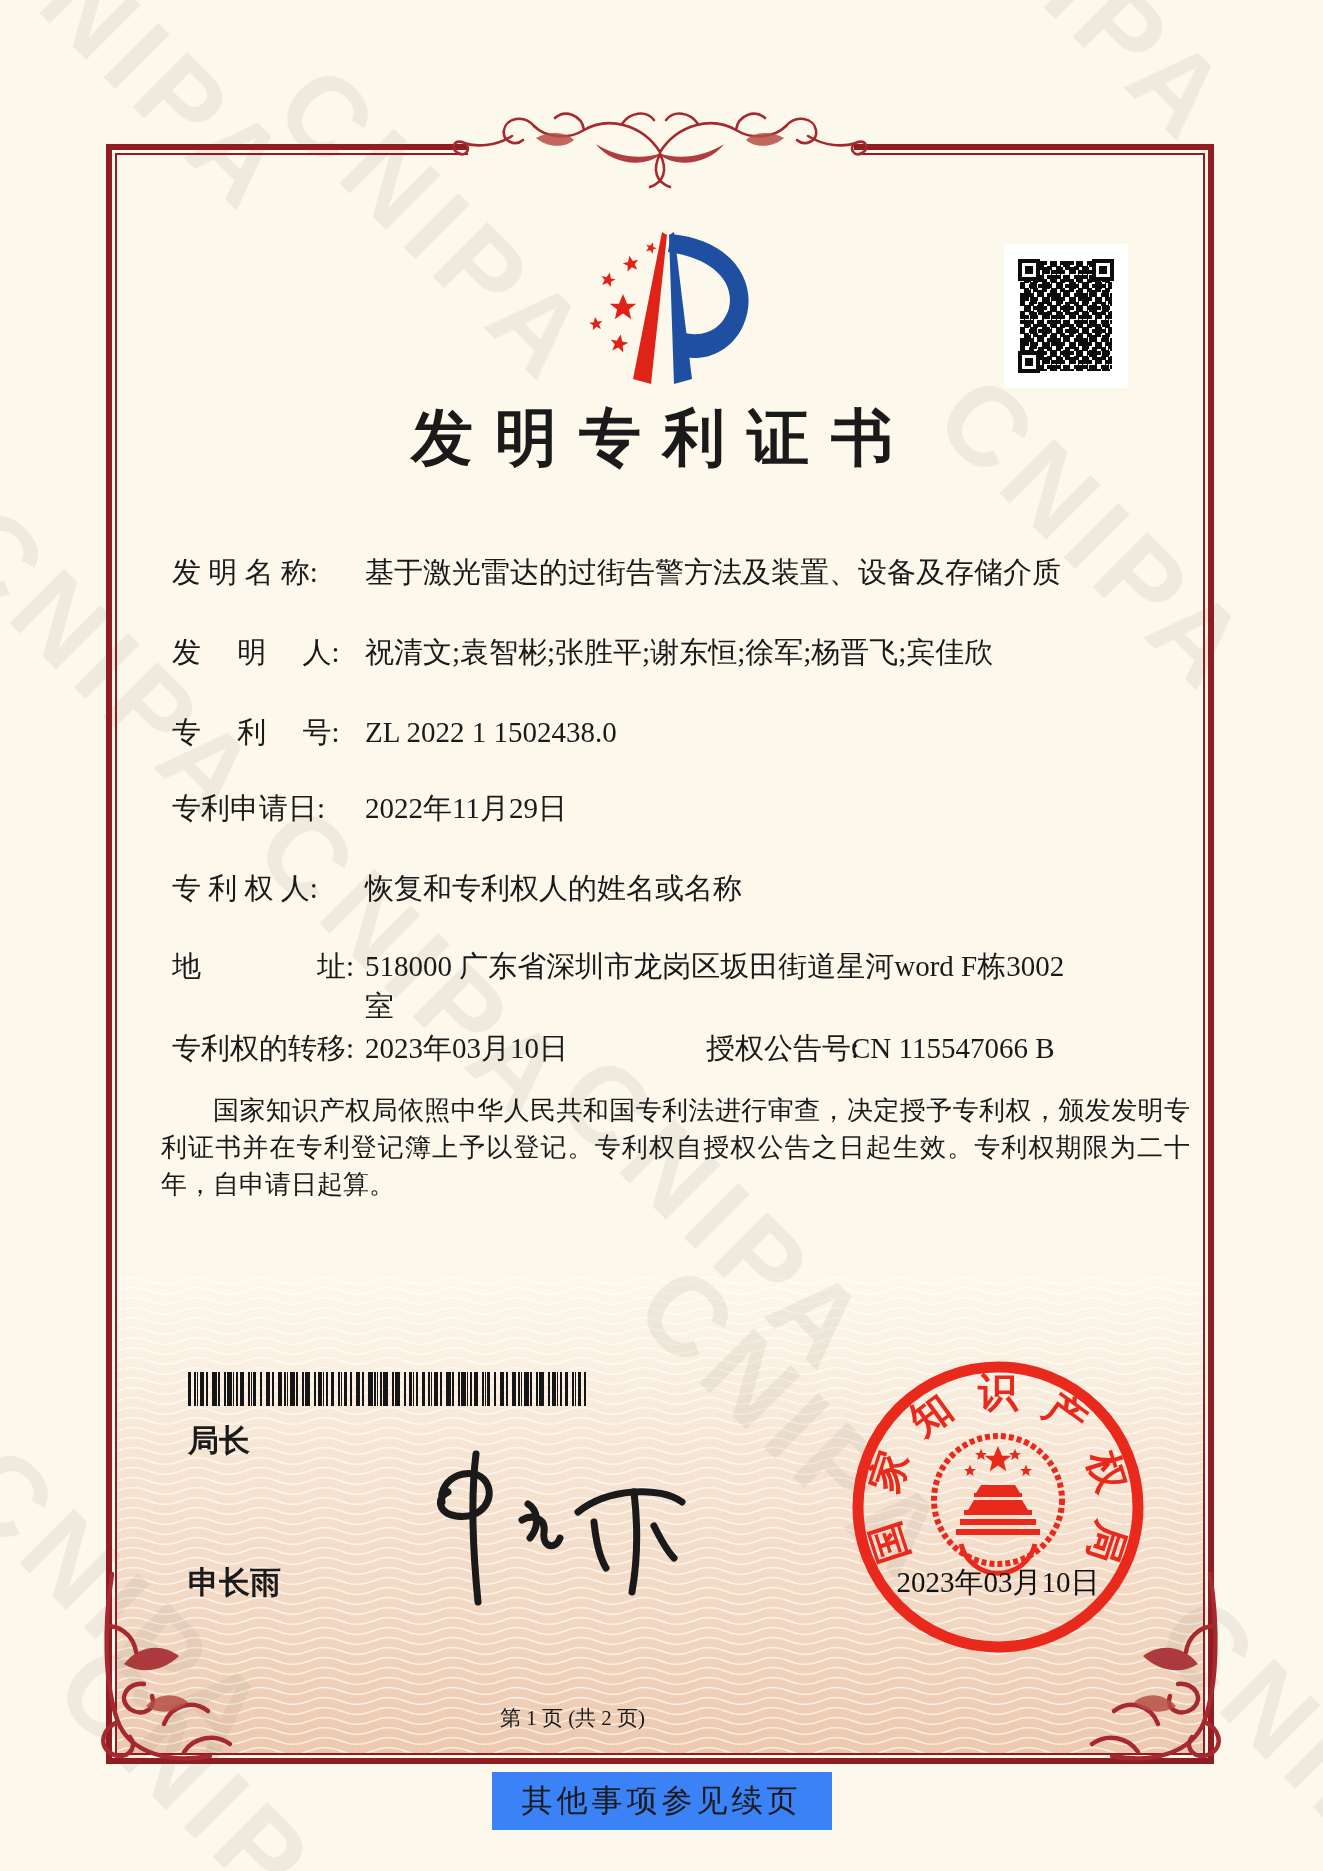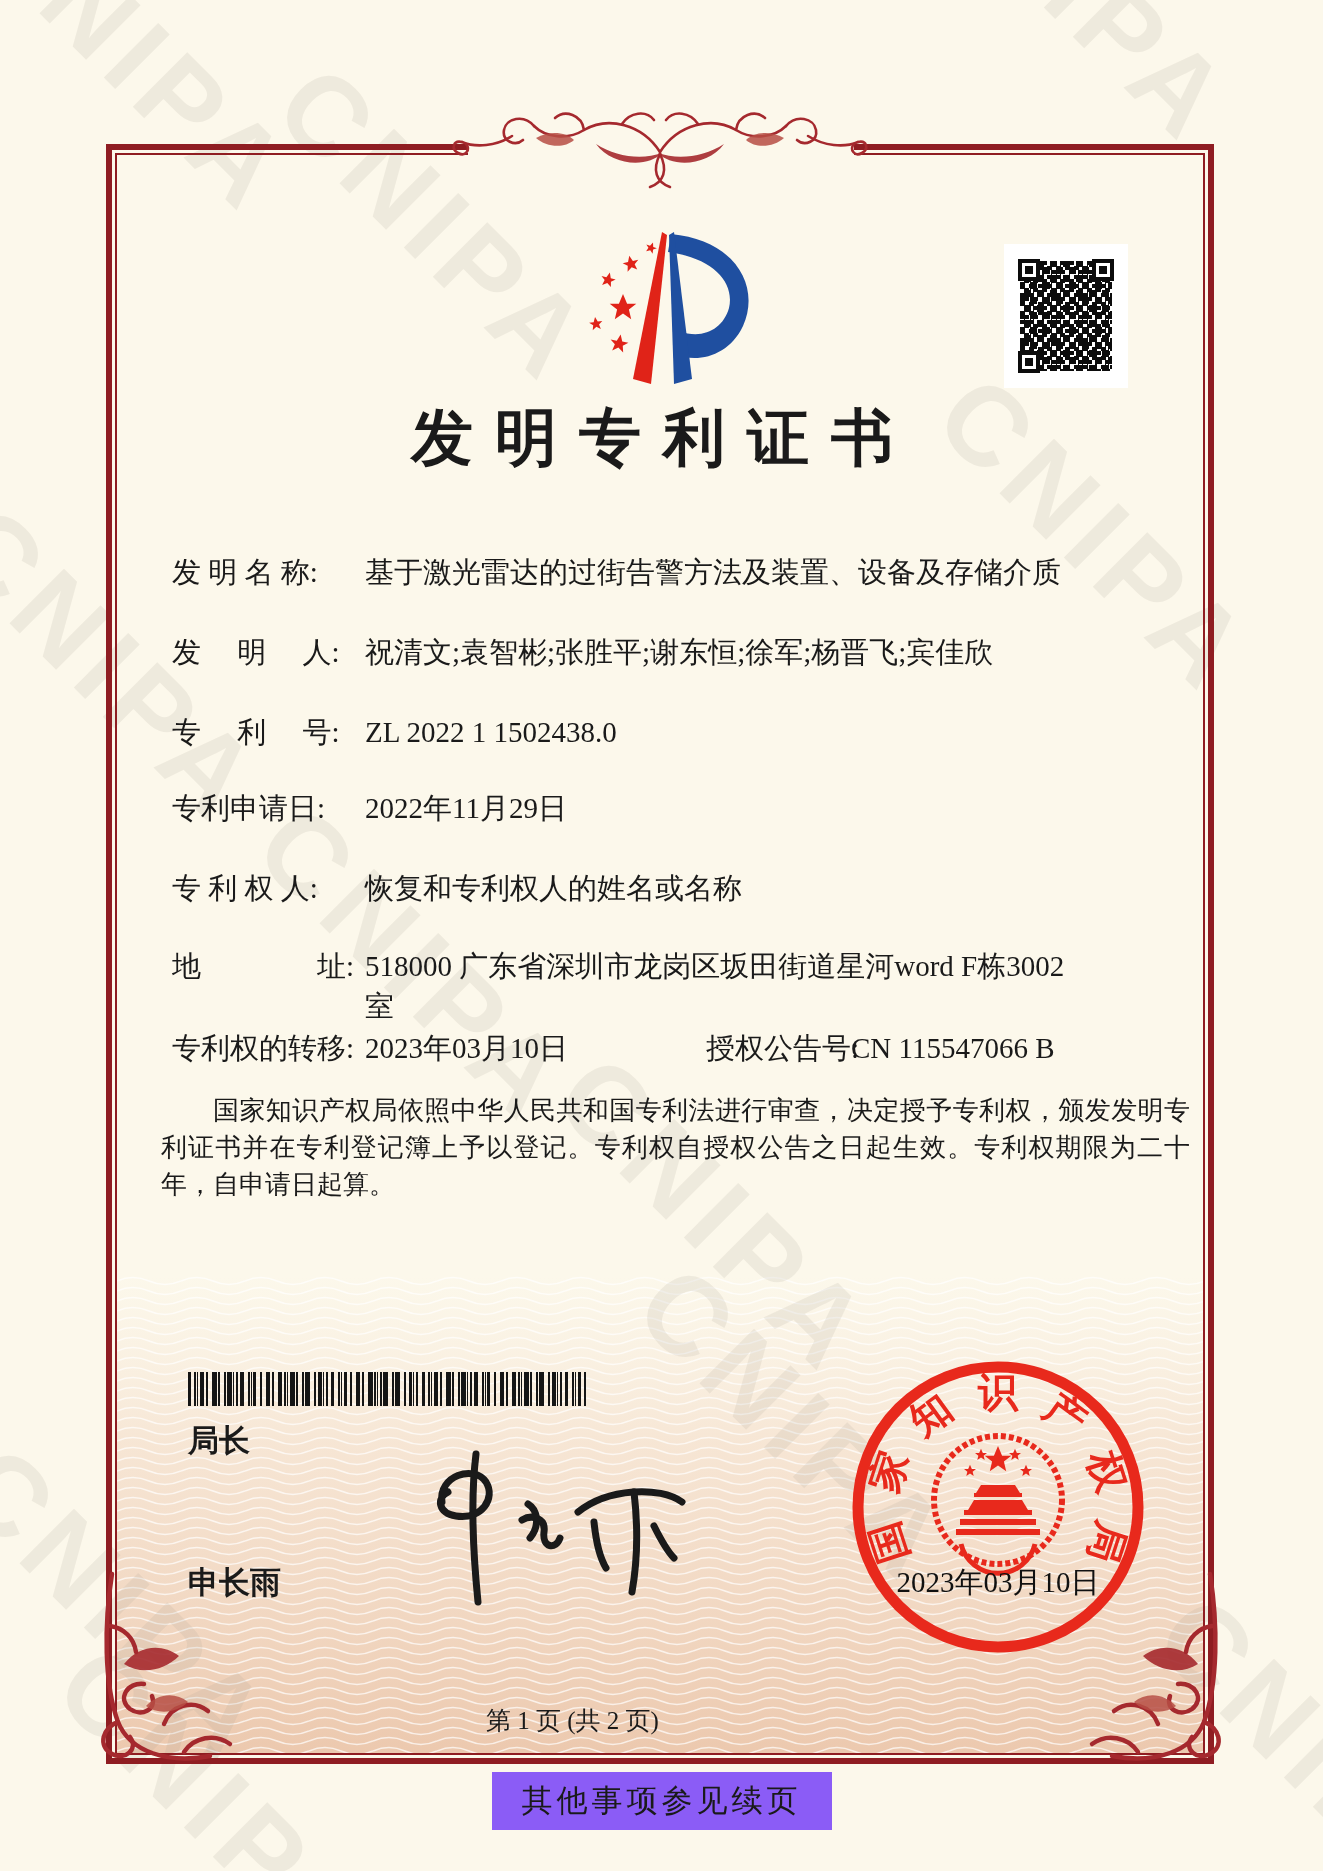--- a/index.html
+++ b/index.html
@@ -64,24 +64,24 @@
       repeating-linear-gradient(90deg,#151515 0 3px,transparent 3px 13px);
   }
   .director{position:absolute;left:188px;font-family:"Liberation Sans","DejaVu Sans",sans-serif;
     font-weight:700;font-size:31px;}
   .d1{top:1420px;} .d2{top:1562px;}
   .signature{position:absolute;left:398px;top:1442px;}
   .seal{position:absolute;left:843px;top:1352px;}
   .sealch{font-size:40px;font-weight:700;fill:var(--seal-red);
     font-family:"Liberation Serif","DejaVu Serif",serif;}
   .sealdate{font-size:29px;fill:#111;font-family:"Liberation Serif","DejaVu Serif",serif;}
-  .pagefoot{position:absolute;left:0;width:1145px;top:1704px;text-align:center;font-size:25px;}
+  .pagefoot{position:absolute;left:0;width:1145px;top:1704px;text-align:center;font-size:21px;}
   .contbox{
     position:absolute;left:50%;transform:translateX(-50%);top:1772px;
-    background:#8b5cf6;padding:8px 30px;font-size:31px;letter-spacing:4px;
+    background:#3b82f6;padding:8px 30px;font-size:31px;letter-spacing:4px;
   }
 </style>
 </head>
 <body>
 
 <span class="wm" style="left:-60px;top:-10px">CNIPA</span>
 <span class="wm" style="left:880px;top:-80px">CNIPA</span>
 <span class="wm" style="left:240px;top:160px">CNIPA</span>
 <span class="wm" style="left:-90px;top:600px">CNIPA</span>
 <span class="wm" style="left:900px;top:470px">CNIPA</span>

